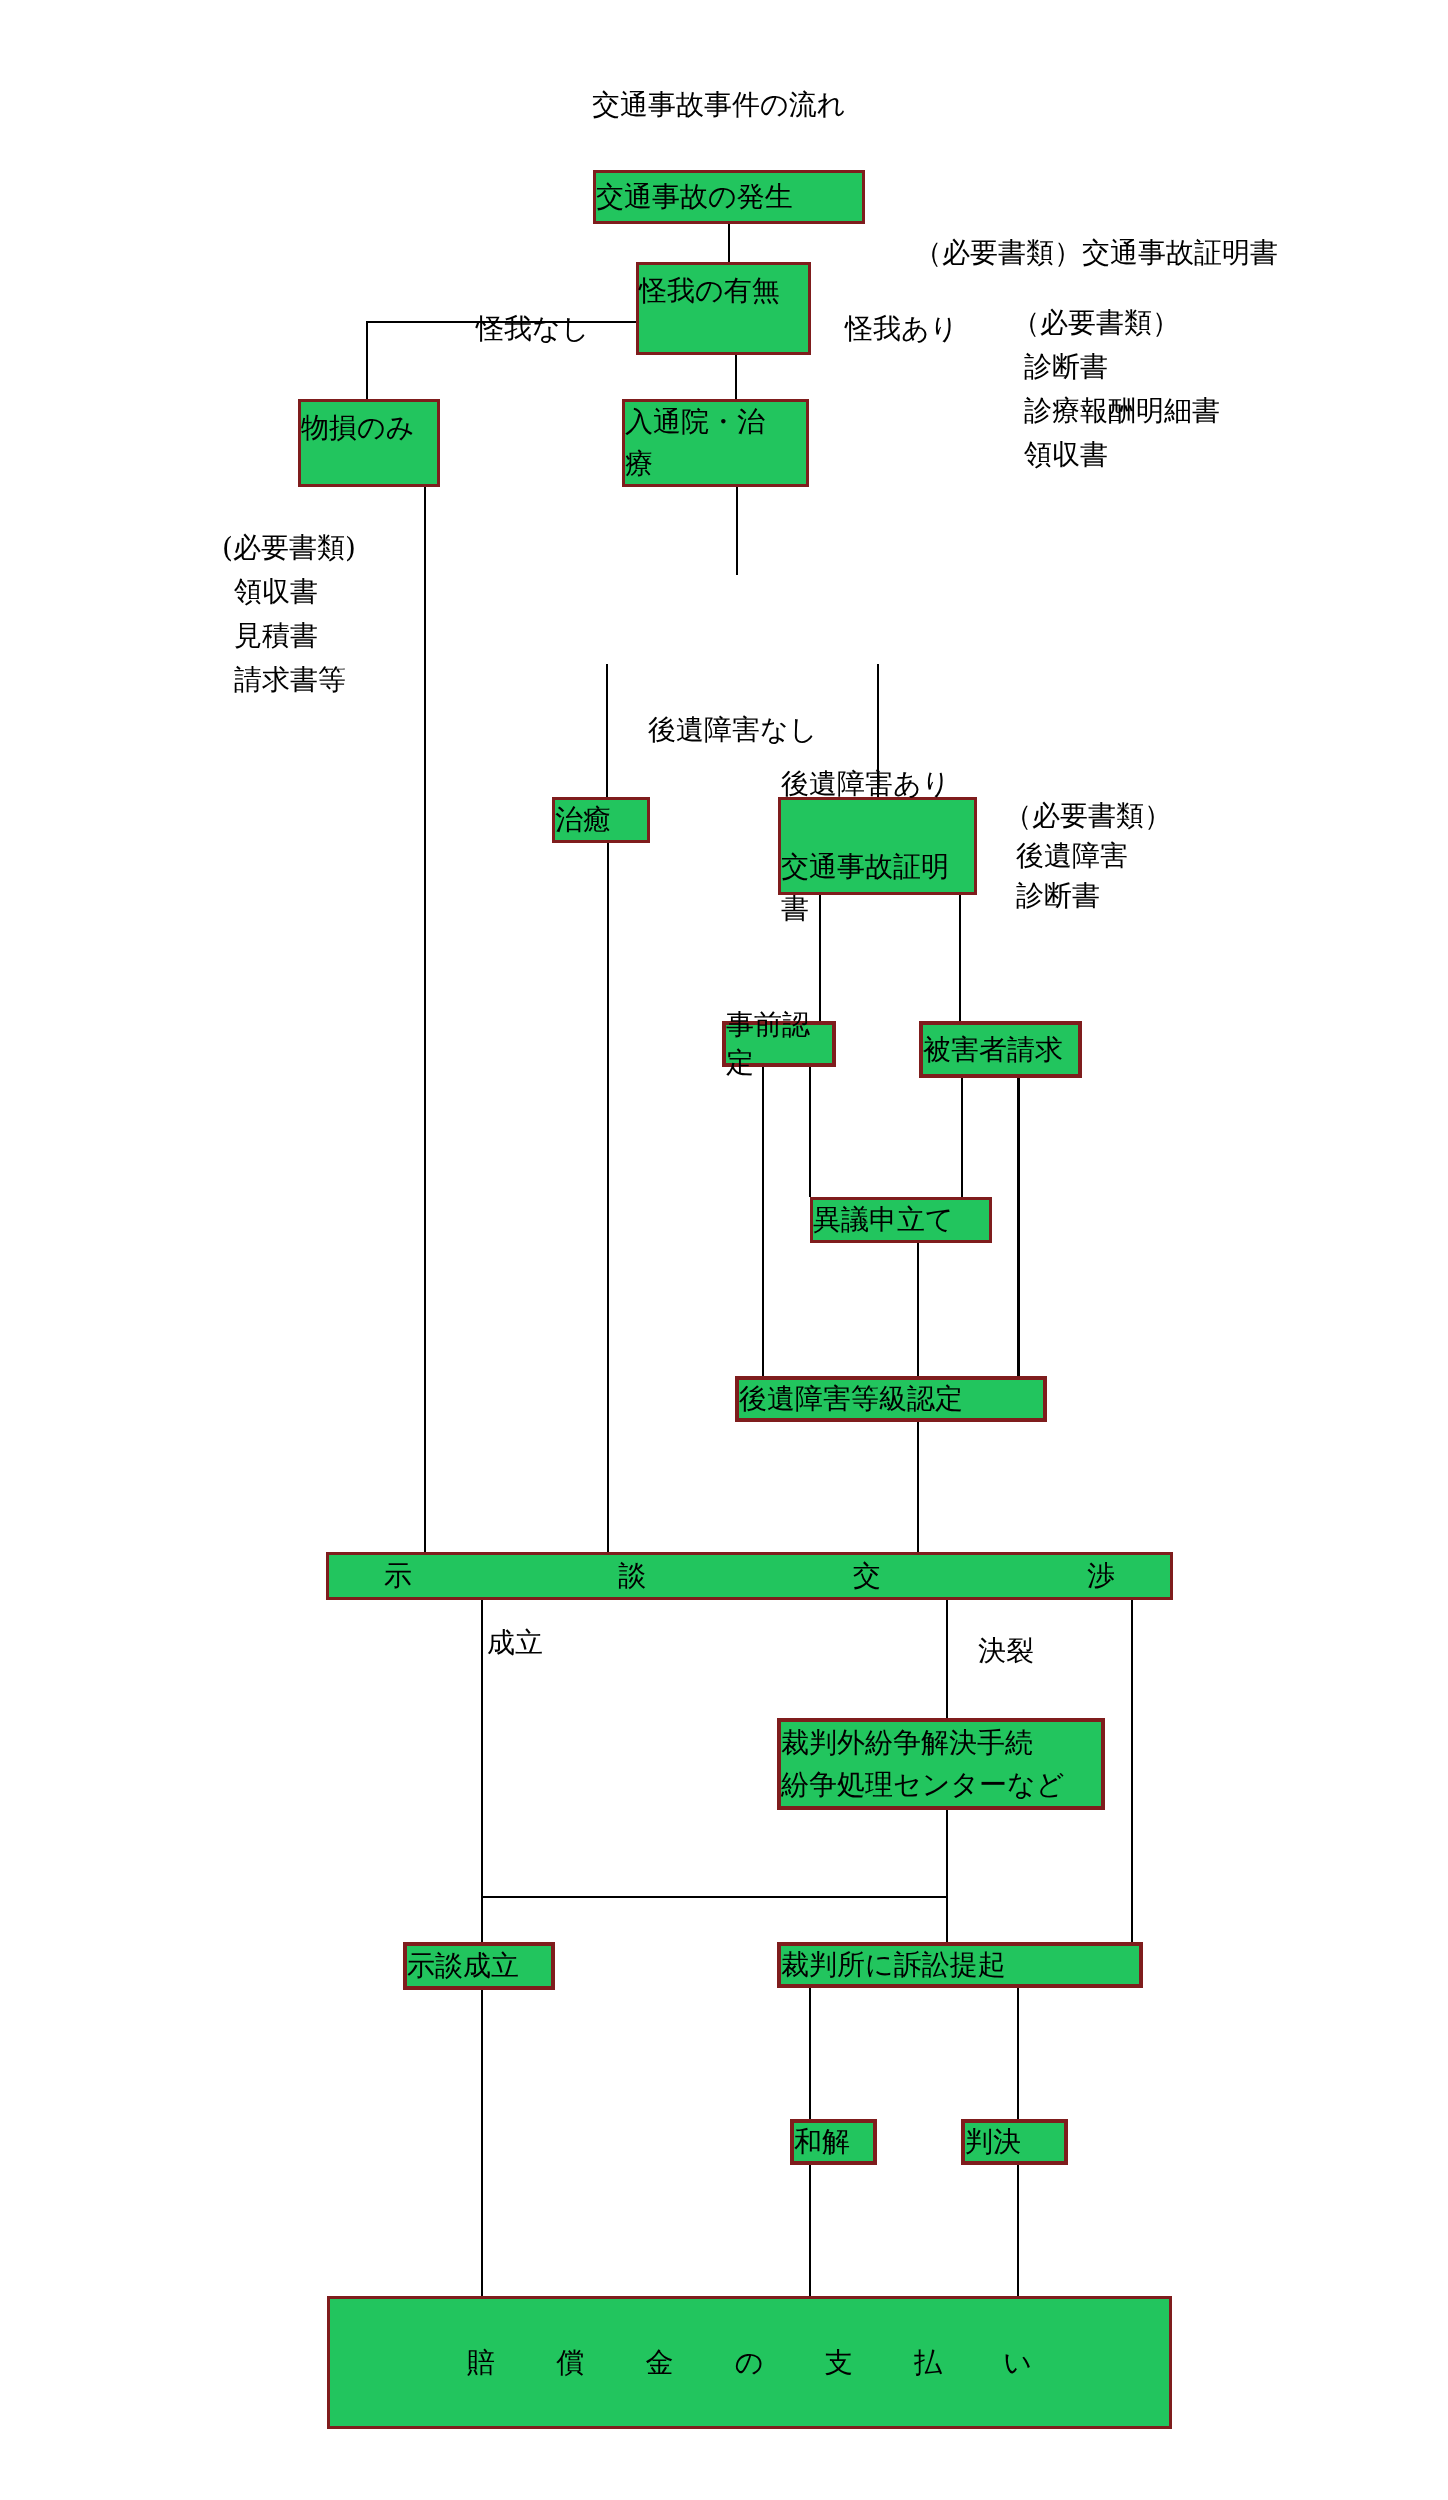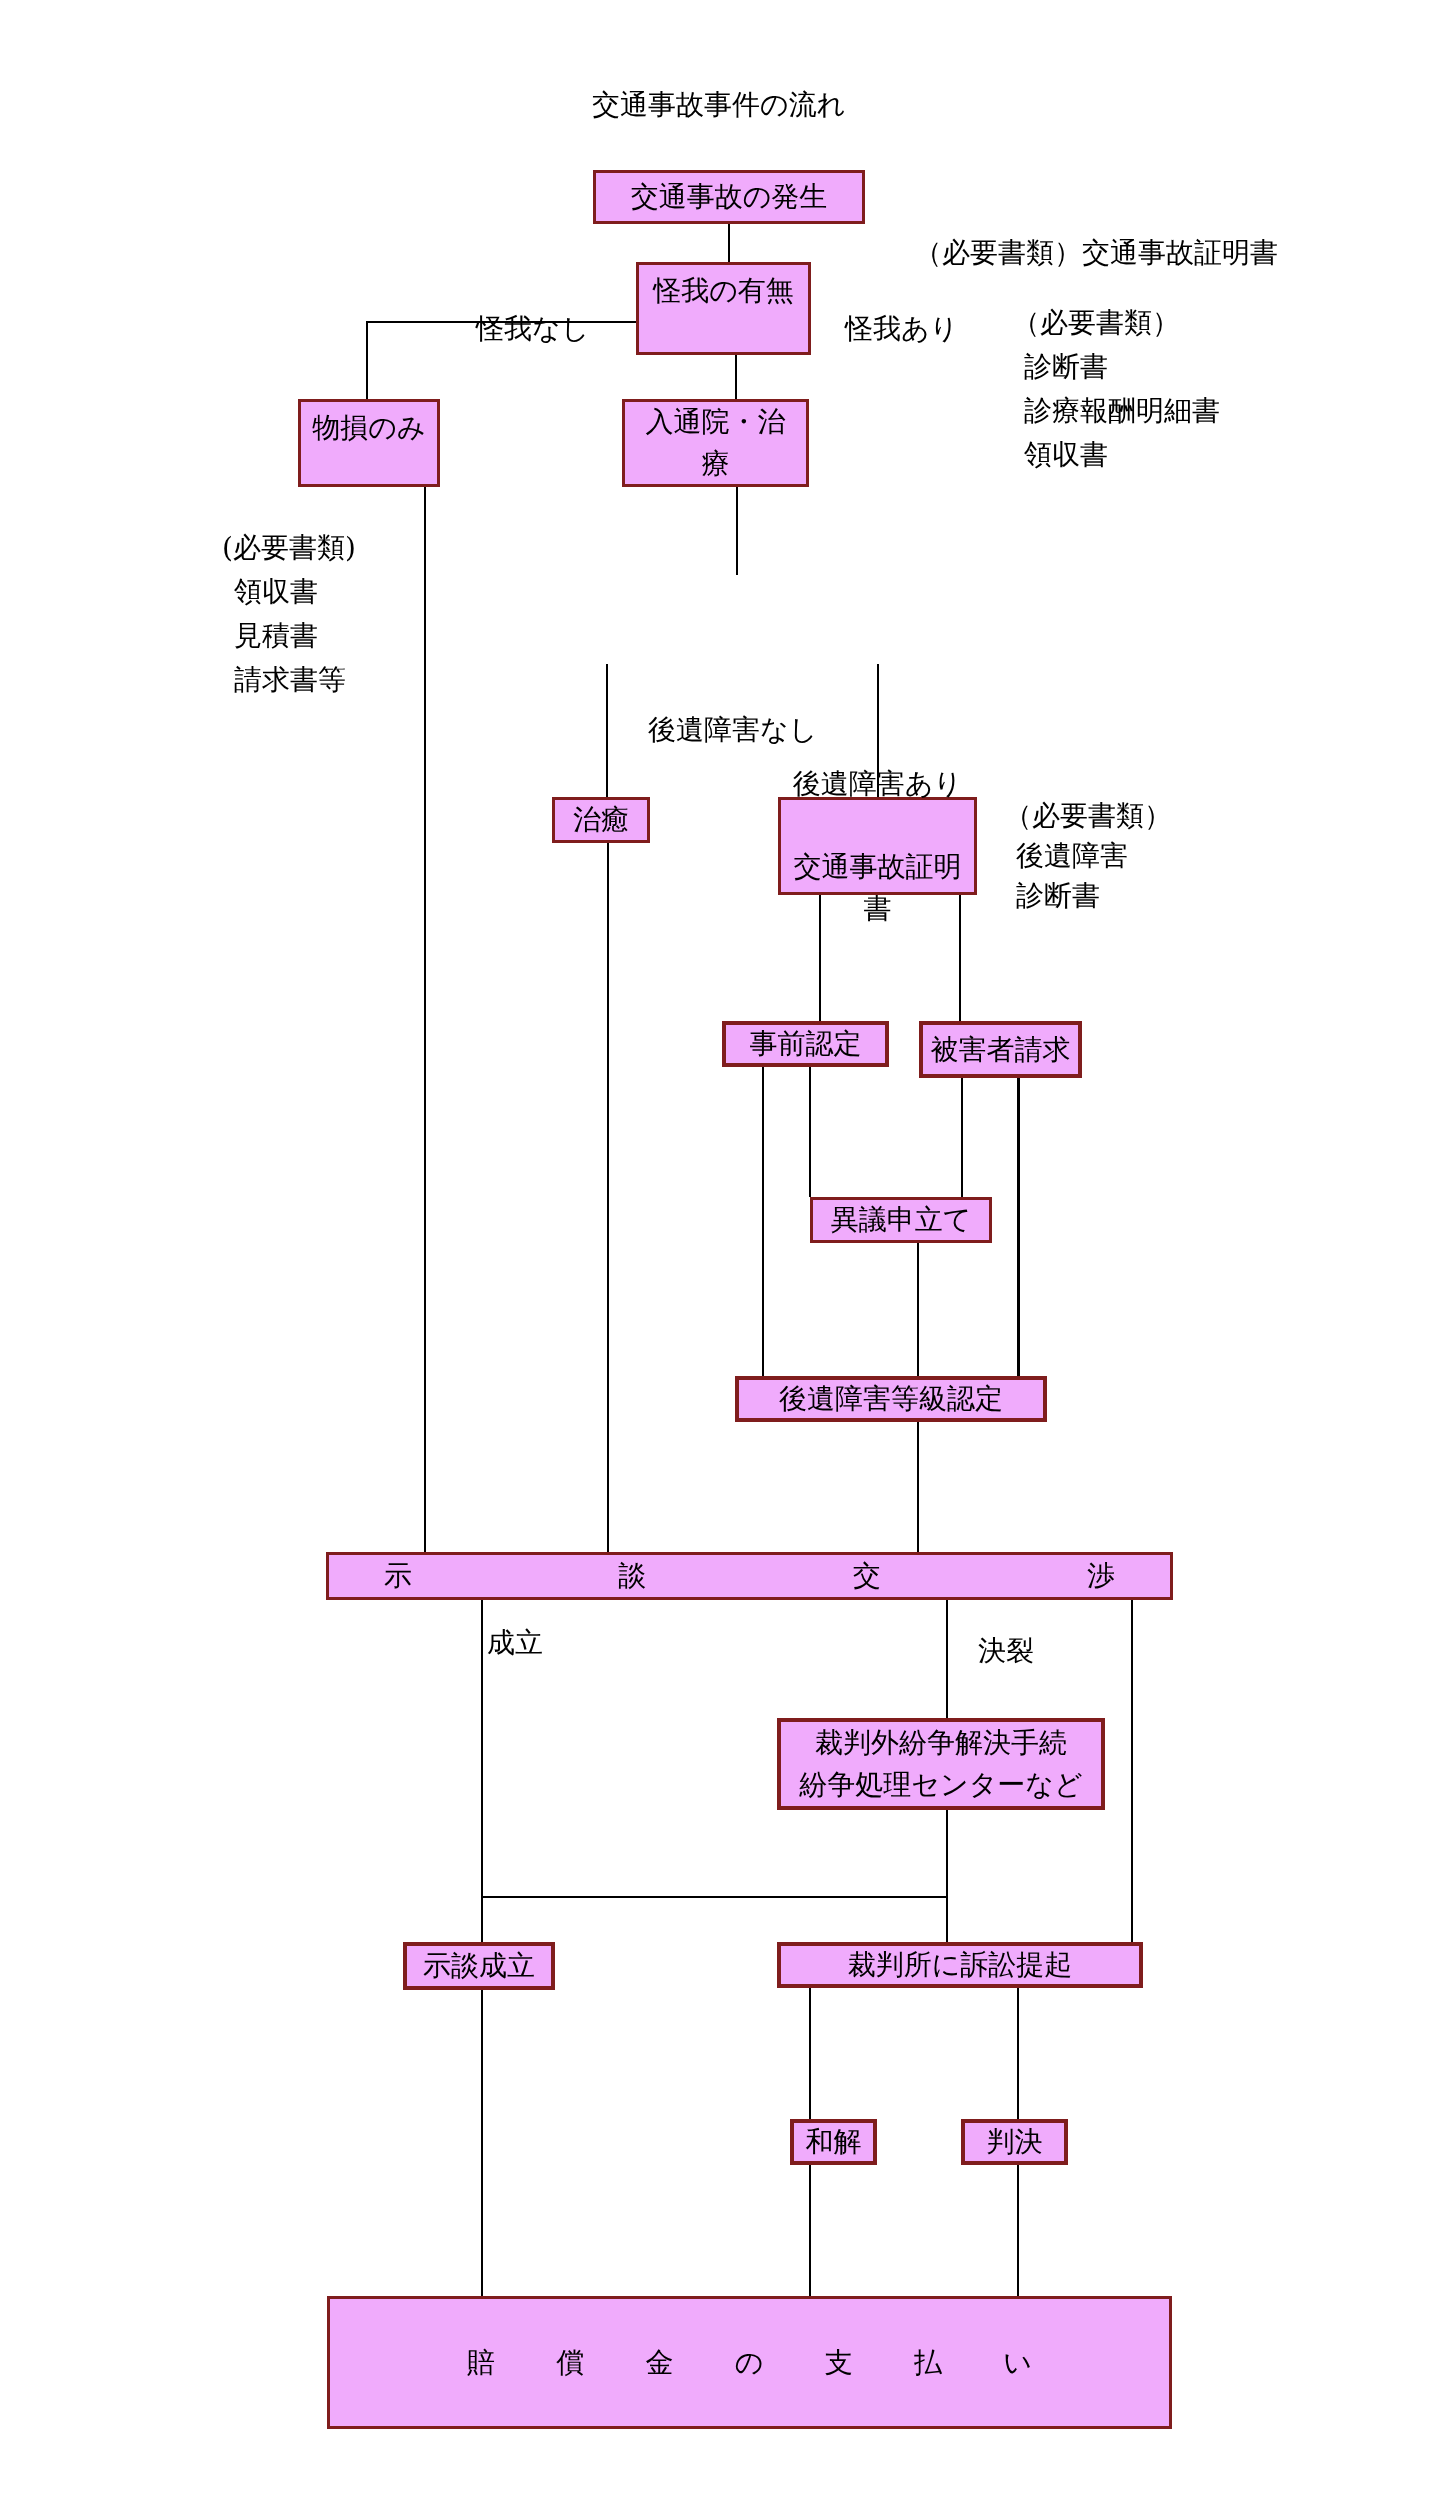--- a/index.html
+++ b/index.html
@@ -7,23 +7,22 @@
     position:relative;
     width:1448px;height:2500px;
     background:#ffffff;
     font-family:"DejaVu Serif","Liberation Serif",serif;
     color:#000;
     font-size:28px;
   }
   .box{
     position:absolute;
     border:4px solid #7f1d1d;
-    background:#f0abfc;
+    background:#22c55e;
     box-sizing:border-box;
-    text-align:center;
   }
   .box.bold{border-width:3px;}
   .box .bl{line-height:42px;}
   .toppad{padding-top:7px;}
   .vcenter{display:flex;flex-direction:column;justify-content:center;}
   .line{position:absolute;background:#000;}
   .lbl{position:absolute;white-space:nowrap;line-height:30px;}
   .doclist{position:absolute;white-space:nowrap;}
   .doclist .hd{line-height:44px;}
   .doclist .it{line-height:44px;padding-left:12px;}
@@ -84,21 +83,21 @@
 
   <div class="box bold vcenter" style="left:552px;top:797px;width:98px;height:46px;">
     <div>治癒</div>
   </div>
 
   <div class="box bold vcenter" style="left:778px;top:797px;width:199px;height:98px;gap:41px;">
     <div class="bl">後遺障害あり</div>
     <div class="bl">交通事故証明書</div>
   </div>
 
-  <div class="box vcenter" style="left:722px;top:1021px;width:167px;height:46px;">
+  <div class="box vcenter" style="left:722px;top:1021px;width:114px;height:46px;">
     <div>事前認定</div>
   </div>
 
   <div class="box vcenter" style="left:919px;top:1021px;width:163px;height:57px;">
     <div>被害者請求</div>
   </div>
 
   <div class="box bold vcenter" style="left:810px;top:1197px;width:182px;height:46px;">
     <div>異議申立て</div>
   </div>

